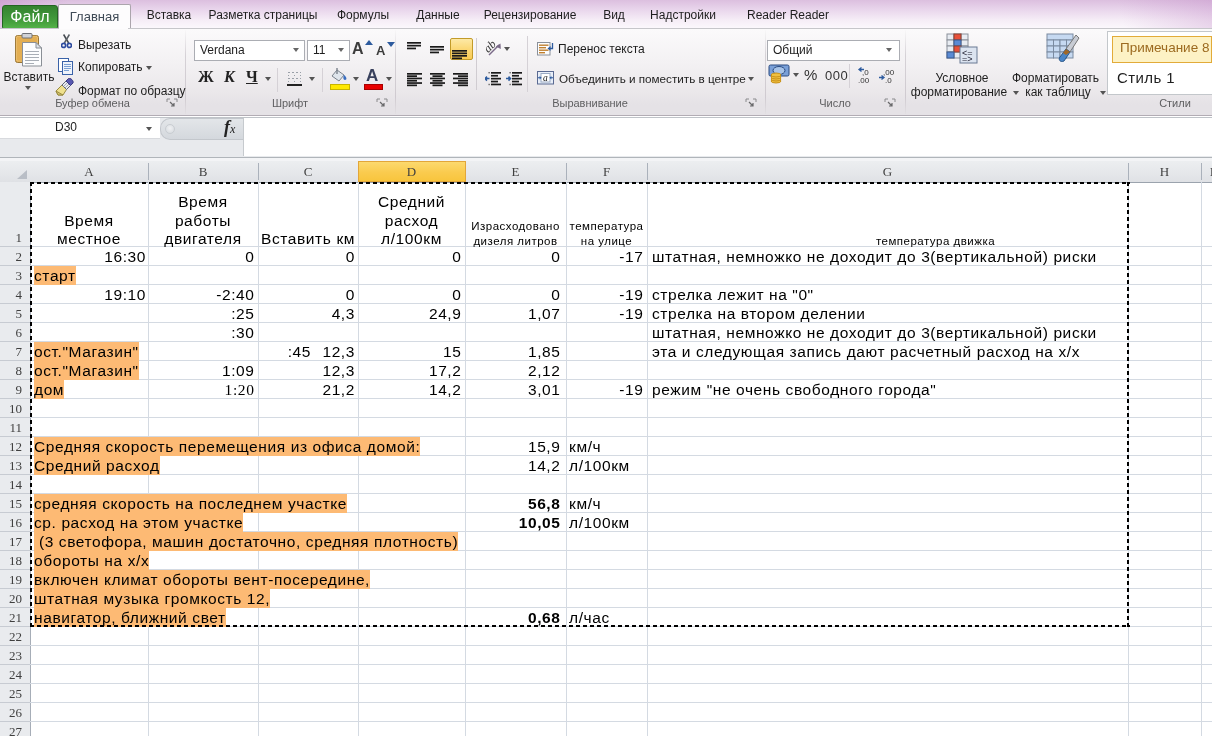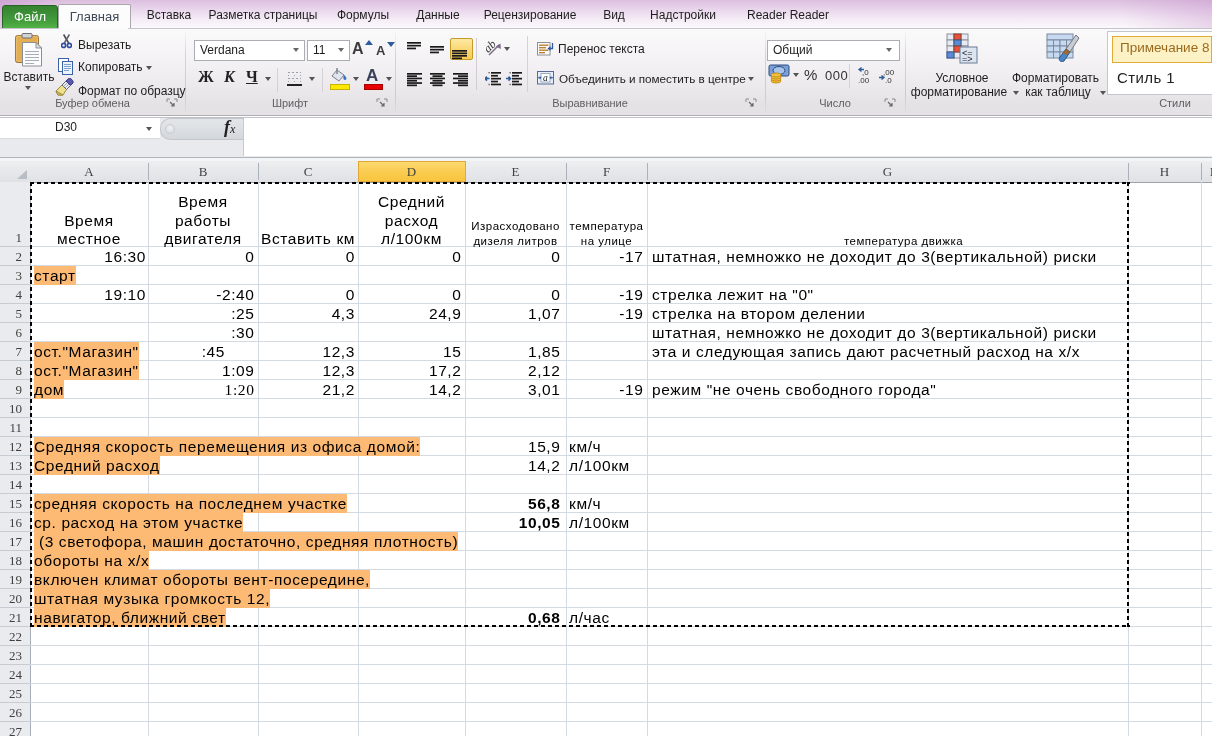--- a/index.html
+++ b/index.html
@@ -1,19 +1,19 @@
 <!DOCTYPE html>
 <html><head><meta charset="utf-8">
 <style>
 html,body{margin:0;padding:0;}
 #app{position:relative;width:1212px;height:736px;overflow:hidden;background:#fff;font-family:"Liberation Sans",sans-serif;}
 .ab{position:absolute;}
 
 #tabbar{left:0;top:0;width:1212px;height:28px;background:linear-gradient(to bottom,#dcbfdf 0,#e9d6ec 35%,#f5ecf6 70%,#fbf8fc 100%);}
-#filetab{left:2px;top:5px;width:54px;height:23px;border-radius:3px 3px 0 0;background:linear-gradient(to bottom,#35822f 0,#3d9238 40%,#46a03d 70%,#55b54a 100%);border:1px solid #246523;border-radius:3px;color:#fff;font-size:13px;text-align:center;line-height:22px;}
+#filetab{left:2px;top:5px;width:54px;height:23px;border-radius:3px 3px 0 0;background:linear-gradient(to bottom,#35822f 0,#3d9238 40%,#46a03d 70%,#55b54a 100%);border:1px solid #246523;border-radius:3px;color:#fff;font-size:16px;text-align:center;line-height:22px;}
 #hometab{left:58px;top:4px;width:71px;height:24px;border-radius:2px 2px 0 0;background:#fdfcfd;border:1px solid #aba5ac;border-bottom:none;color:#3f4a56;font-size:13px;text-align:center;line-height:23px;}
 .tab{top:4px;height:24px;color:#1e1e1e;font-size:12px;line-height:23px;text-align:center;}
 
 #ribbon{left:0;top:28px;width:1212px;height:88px;box-sizing:border-box;border-top:1px solid #c6c6ca;background:linear-gradient(to bottom,#fbfafb 0,#f3f1f3 40%,#eae7ea 75%,#e5e2e6 88%);border-bottom:1px solid #b2acb4;}
 .gsep{top:30px;width:1px;height:84px;background:linear-gradient(to bottom,#f8f7f8,#d5d1d6 30%,#cfcad0 80%,#e2dfe2);}
 .glabel{top:97px;font-size:11px;color:#5e5e60;text-align:center;}
 .rtext{font-size:12px;color:#1e1e1e;}
 .combo{background:#fff;border:1px solid #abadb3;position:absolute;}
 .dd{width:0;height:0;border-left:3px solid transparent;border-right:3px solid transparent;border-top:4px solid #545454;position:absolute;}
 
@@ -452,21 +452,21 @@
 <div class="ab mq-h" style="left:30px;top:182px;width:1100px;"></div>
 <div class="ab mq-h" style="left:30px;top:625px;width:1100px;"></div>
 <div class="ab mq-v" style="left:30px;top:182px;height:445px;"></div>
 <div class="ab mq-v" style="left:1127px;top:182px;height:445px;"></div>
 <div class="ab h1c" style="left:30px;width:118px;bottom:487px;">Время<br>местное</div>
 <div class="ab h1c" style="left:148px;width:110px;bottom:487px;">Время<br>работы<br>двигателя</div>
 <div class="ab h1c" style="left:258px;width:100px;bottom:487px;">Вставить км</div>
 <div class="ab h1c" style="left:358px;width:107px;bottom:487px;">Средний<br>расход<br>л/100км</div>
 <div class="ab h1s" style="left:465px;width:101px;bottom:487px;">Израсходовано<br>дизеля литров</div>
 <div class="ab h1s" style="left:566px;width:81px;bottom:487px;">температура<br>на улице</div>
-<div class="ab h1s" style="left:647px;width:481px;bottom:487px;padding-left:16px;">температура движка</div>
+<div class="ab h1s" style="left:679px;width:481px;bottom:487px;padding-left:16px;">температура движка</div>
 <div class="ab ct ctr" style="top:247px;right:1066px;">16:30</div>
 <div class="ab ct ctr" style="top:247px;right:957.5px;">0</div>
 <div class="ab ct ctr" style="top:247px;right:857px;">0</div>
 <div class="ab ct ctr" style="top:247px;right:750.5px;">0</div>
 <div class="ab ct ctr" style="top:247px;right:651.5px;">0</div>
 <div class="ab ct ctr" style="top:247px;right:568.5px;">-17</div>
 <div class="ab ct" style="top:247px;left:652px;">штатная, немножко не доходит до 3(вертикальной) риски</div>
 <div class="ab ct wbg" style="top:266px;left:34px;">старт</div>
 <div class="ab ct ctr" style="top:285px;right:1066px;">19:10</div>
 <div class="ab ct ctr" style="top:285px;right:957.5px;">-2:40</div>
@@ -477,21 +477,21 @@
 <div class="ab ct" style="top:285px;left:652px;">стрелка лежит на "0"</div>
 <div class="ab ct ctr" style="top:304px;right:957.5px;">:25</div>
 <div class="ab ct ctr" style="top:304px;right:857px;">4,3</div>
 <div class="ab ct ctr" style="top:304px;right:750.5px;">24,9</div>
 <div class="ab ct ctr" style="top:304px;right:651.5px;">1,07</div>
 <div class="ab ct ctr" style="top:304px;right:568.5px;">-19</div>
 <div class="ab ct" style="top:304px;left:652px;">стрелка на втором делении</div>
 <div class="ab ct ctr" style="top:323px;right:957.5px;">:30</div>
 <div class="ab ct" style="top:323px;left:652px;">штатная, немножко не доходит до 3(вертикальной) риски</div>
 <div class="ab ct wbg" style="top:342px;left:34px;">ост."Магазин"</div>
-<div class="ab ct ctr" style="top:342px;right:987px;">:45</div>
+<div class="ab ct ctr" style="top:342px;right:901px;">:45</div>
 <div class="ab ct ctr" style="top:342px;right:857px;">12,3</div>
 <div class="ab ct ctr" style="top:342px;right:750.5px;">15</div>
 <div class="ab ct ctr" style="top:342px;right:651.5px;">1,85</div>
 <div class="ab ct" style="top:342px;left:652px;">эта и следующая запись дают расчетный расход на х/х</div>
 <div class="ab ct wbg" style="top:361px;left:34px;">ост."Магазин"</div>
 <div class="ab ct ctr" style="top:361px;right:957.5px;">1:09</div>
 <div class="ab ct ctr" style="top:361px;right:857px;">12,3</div>
 <div class="ab ct ctr" style="top:361px;right:750.5px;">17,2</div>
 <div class="ab ct ctr" style="top:361px;right:651.5px;">2,12</div>
 <div class="ab ct wbg" style="top:380px;left:34px;">дом</div>

